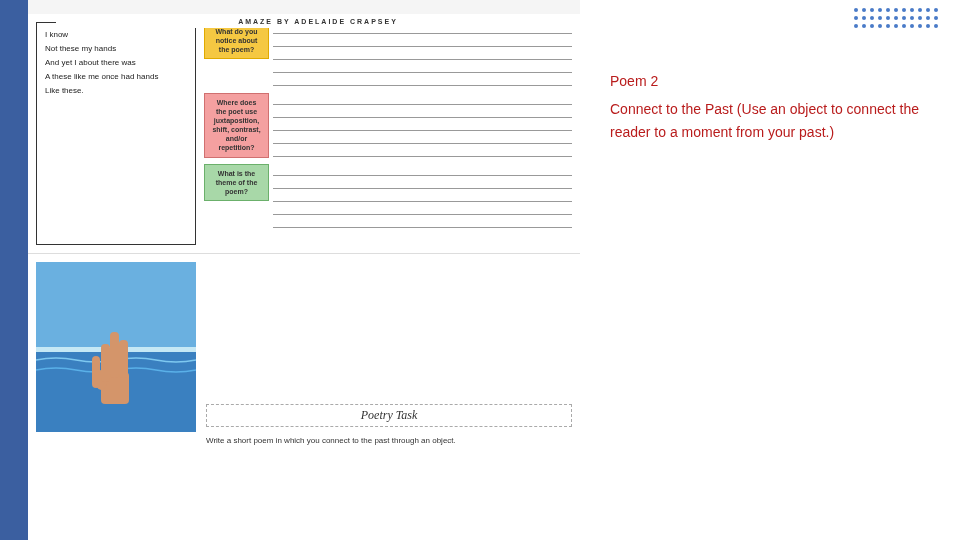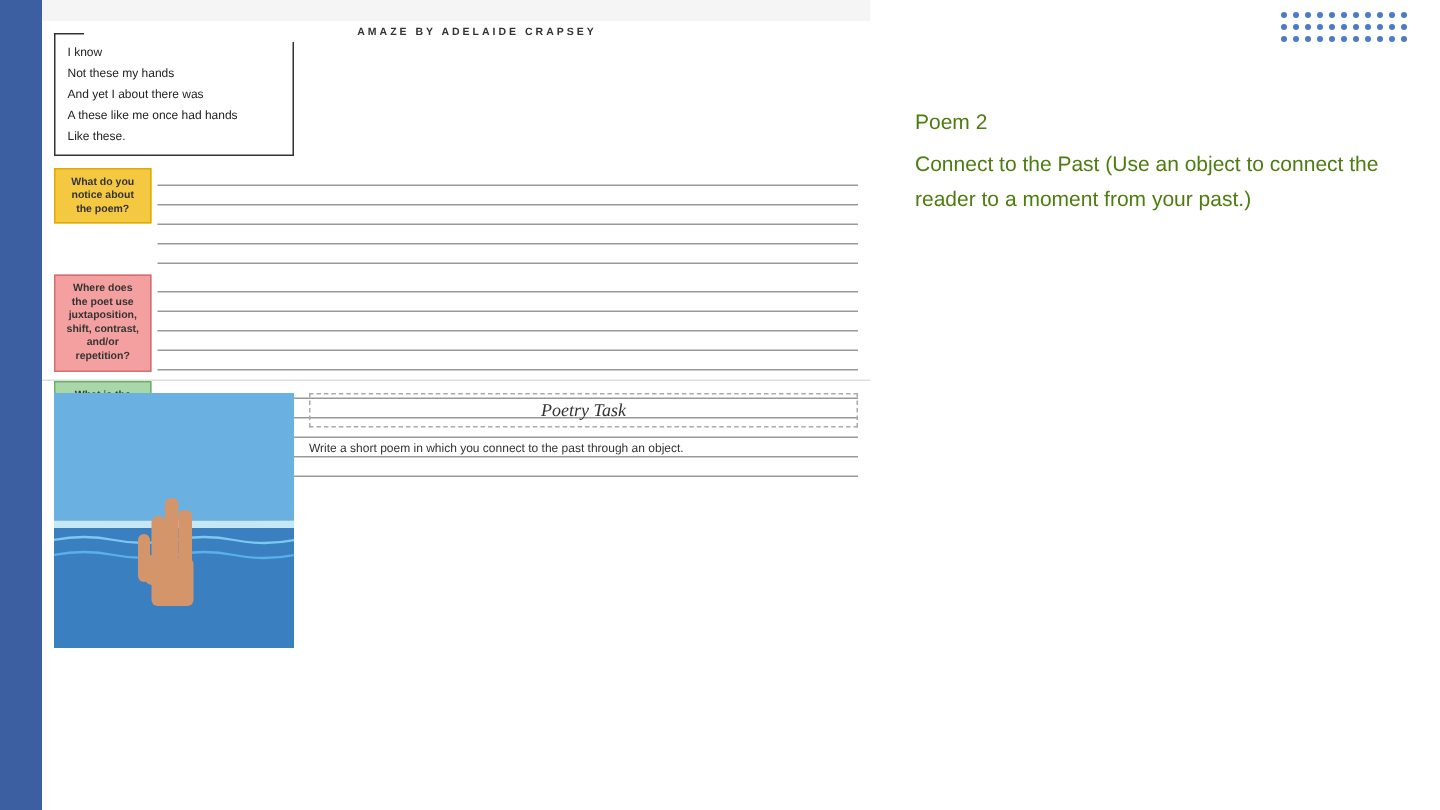--- a/index.html
+++ b/index.html
@@ -60,21 +60,21 @@
       right: 0;
       bottom: 0;
       background: #fff;
       display: flex;
       flex-direction: column;
     }
 
     
     .top-section {
       display: flex;
-      flex-direction: column;
+      flex-direction: row;
       height: 240px;
       border-bottom: 1px solid #ddd;
       padding: 8px;
       gap: 8px;
     }
 
     
     .poem-text-col {
       width: 160px;
       flex-shrink: 0;
@@ -168,20 +168,21 @@
       left: 0;
       width: 100%;
       height: 100%;
     }
 
     .task-text-col {
       flex: 1;
       display: flex;
       flex-direction: column;
       gap: 4px;
+      justify-content: flex-end;
     }
 
     .poetry-task-banner {
       text-align: center;
       font-family: 'Georgia', serif;
       font-style: italic;
       font-size: 12px;
       color: #333;
       border: 1px dashed #aaa;
       padding: 3px 8px;
@@ -229,21 +230,21 @@
       width: 4px;
       height: 4px;
       border-radius: 50%;
       background: #4a7bc8;
     }
 
     .poem-desc {
       margin-top: 50px;
       font-size: 14px;
       line-height: 1.6;
-      color: #4d7c0f;
+      color: #b91c1c;
     }
 
     .poem-desc-title {
       font-size: 14px;
       font-weight: normal;
     }
   </style>
 </head>
 <body>
 

